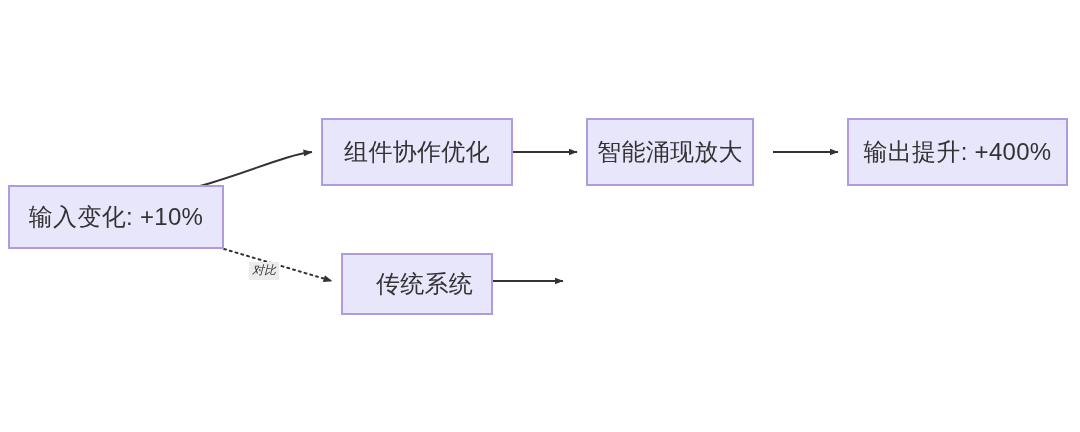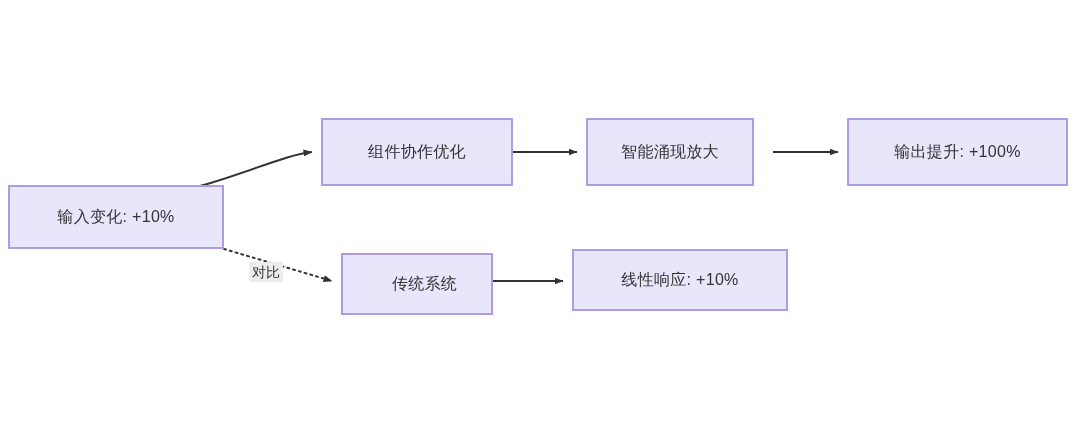--- a/index.html
+++ b/index.html
@@ -19,41 +19,42 @@
   }
   .node {
     position: absolute;
     box-sizing: border-box;
     background: #e8e6fb;
     border: 2px solid #b09ae0;
     display: flex;
     align-items: center;
     justify-content: center;
     color: #333333;
-    font-size: 16px;
+    font-size: 24px;
     line-height: 1.2;
     letter-spacing: 0.3px;
     white-space: nowrap;
   }
   .edge-layer {
     position: absolute;
     left: 0;
     top: 0;
     width: 1080px;
     height: 432px;
     pointer-events: none;
   }
   .edge-label {
     position: absolute;
     background: #ececec;
     color: #333333;
-    font-size: 14px;
+    font-size: 12px;
     line-height: 1.15;
     padding: 2px 3px;
     white-space: nowrap;
+    font-style: italic;
   }
 </style>
 </head>
 <body>
 
 <div id="canvas">
 
   <svg class="edge-layer" width="1080" height="432" viewBox="0 0 1080 432" xmlns="http://www.w3.org/2000/svg">
     <defs>
       <marker id="arrowhead" markerWidth="9" markerHeight="7" refX="8.5" refY="3.5" orient="auto" markerUnits="userSpaceOnUse">
@@ -81,26 +82,23 @@
 
   <div class="node" style="left:321px; top:118px; width:192px; height:68px;">
     <span>组件协作优化</span>
   </div>
 
   <div class="node" style="left:586px; top:118px; width:168px; height:68px;">
     <span>智能涌现放大</span>
   </div>
 
   <div class="node" style="left:847px; top:118px; width:221px; height:68px;">
-    <span>输出提升: +100%</span>
+    <span>输出提升: +400%</span>
   </div>
 
   <div class="node" style="left:341px; top:253px; width:152px; height:62px;padding-left:15px;">
     <span>传统系统</span>
   </div>
 
-  <div class="node" style="left:572px; top:249px; width:216px; height:62px;">
-    <span>线性响应: +10%</span>
-  </div>
 
   <div class="edge-label" style="left:249px; top:262px;">对比</div>
 
 </div>
 
 </body></html>

